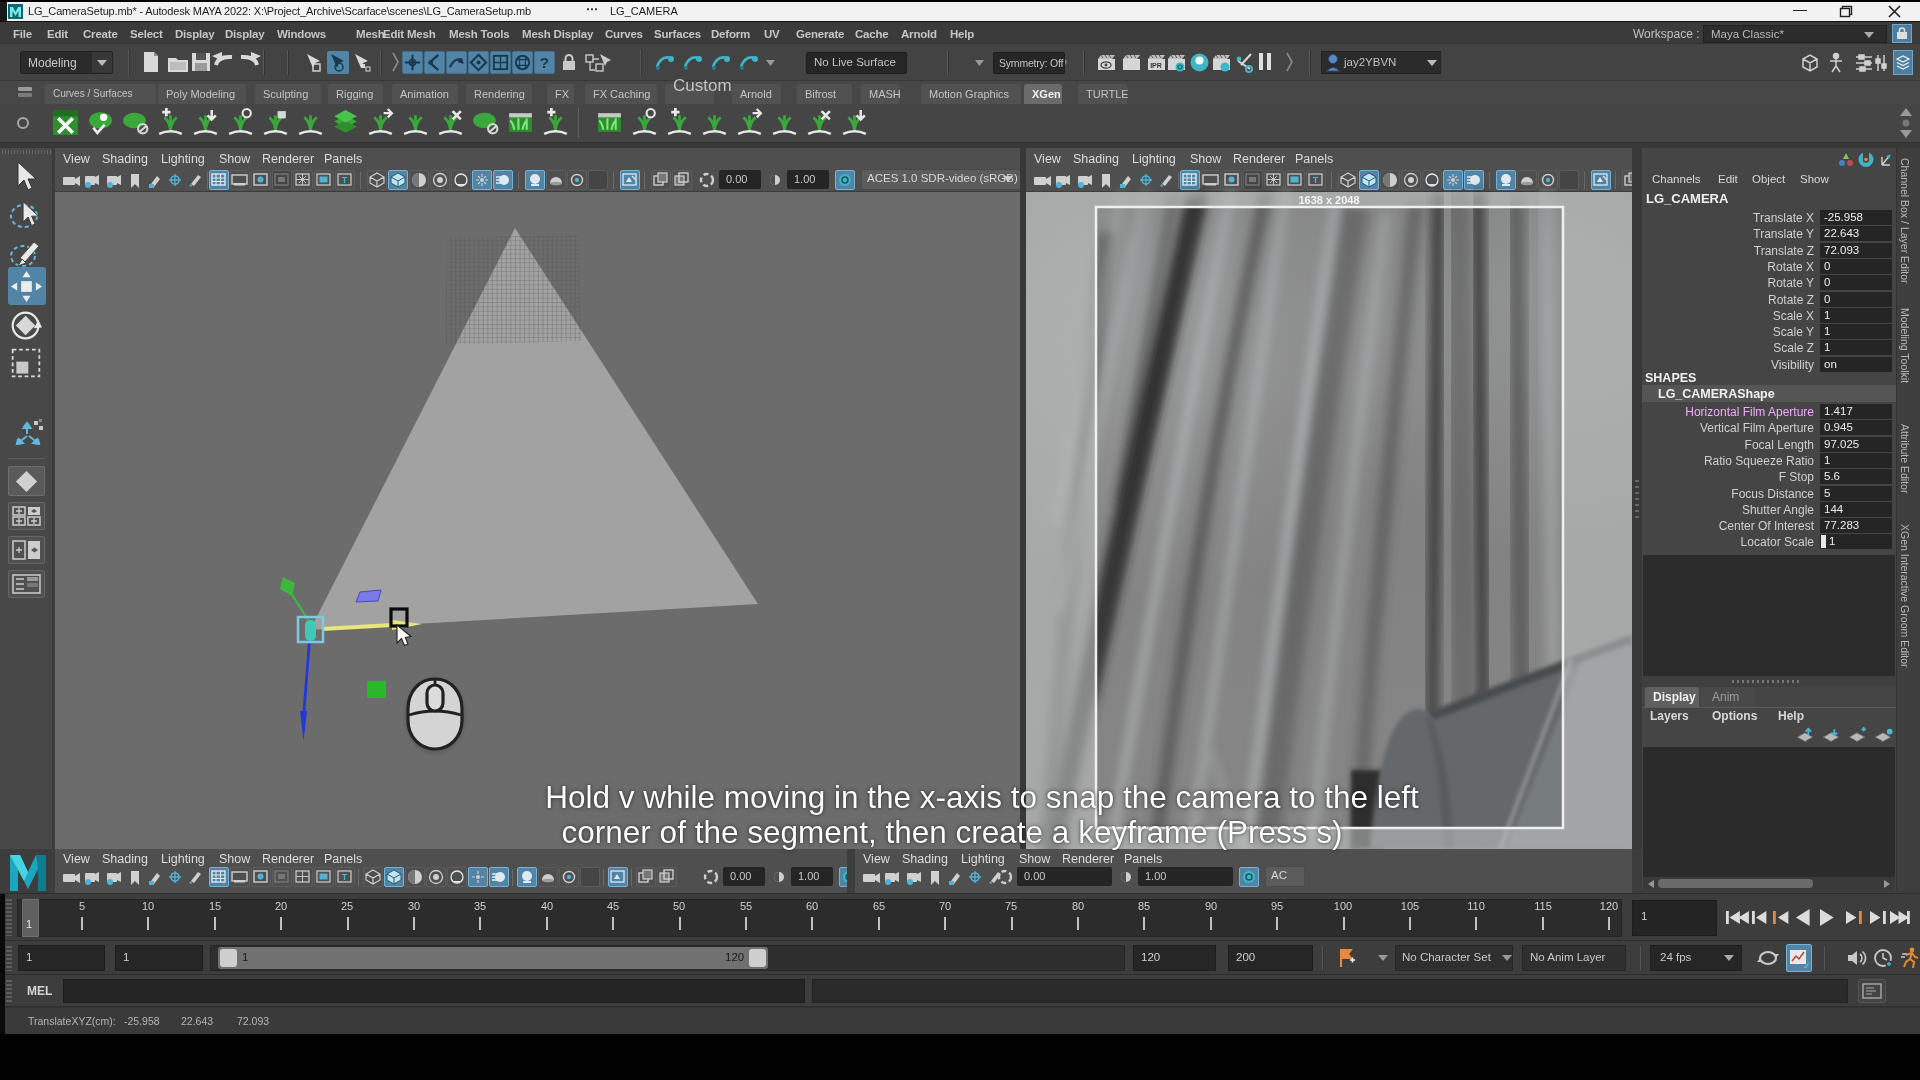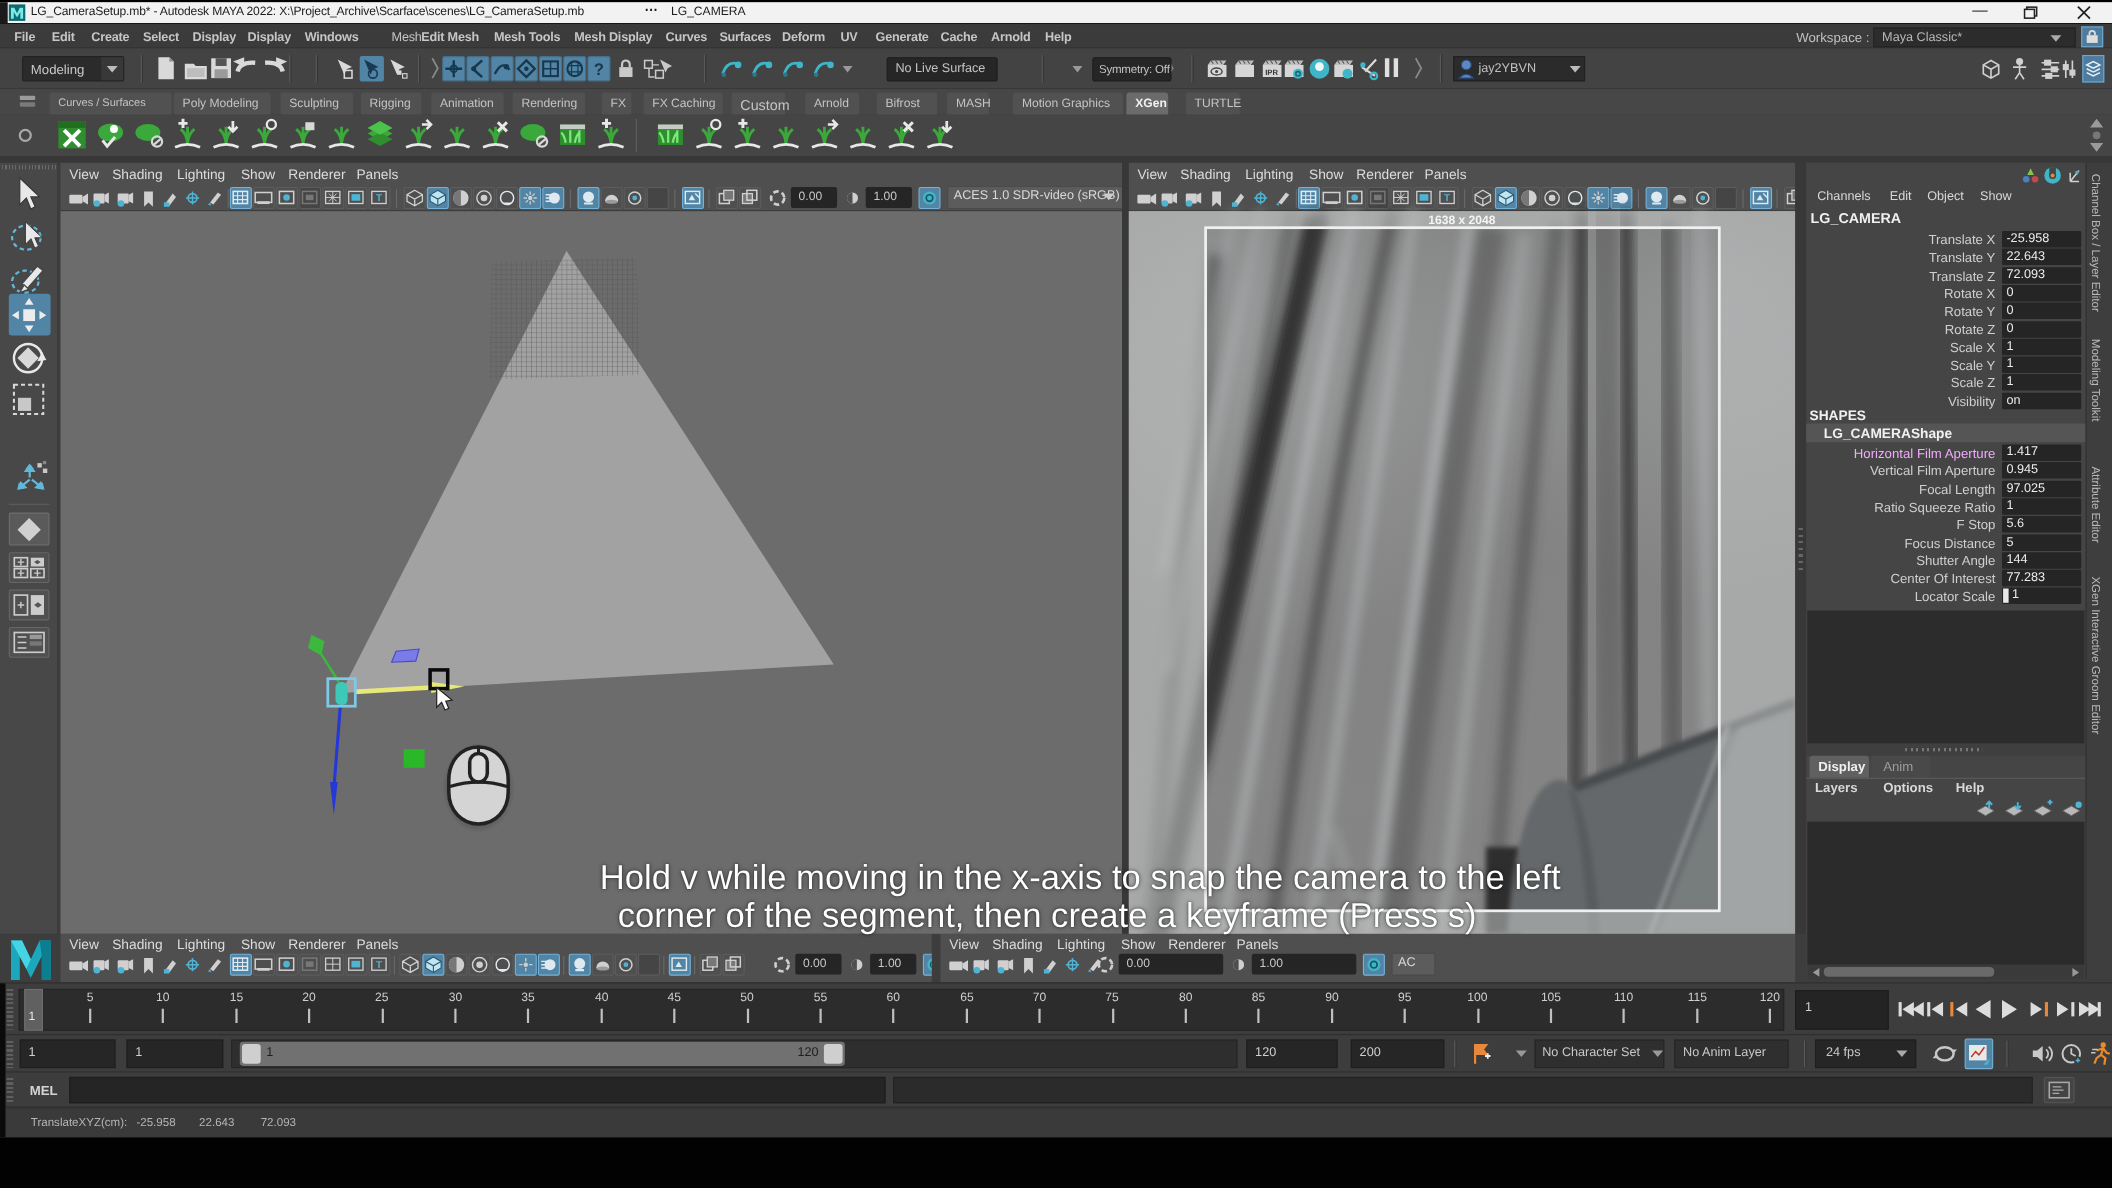--- a/index.html
+++ b/index.html
@@ -29,21 +29,21 @@
 </svg>
     <div class="" style="left:0px;top:21px;width:1920px;height:1px;background:#111;"></div>
     <div class="" style="left:0px;top:22px;width:1920px;height:22px;background:#3b3b3b;border-bottom:1px solid #333;"></div>
     <div style="position:absolute;left:13px;top:28px;font-size:11.5px;color:#c6c6c6;font-weight:700;white-space:nowrap;letter-spacing:-0.2px;">File</div>
     <div style="position:absolute;left:47px;top:28px;font-size:11.5px;color:#c6c6c6;font-weight:700;white-space:nowrap;letter-spacing:-0.2px;">Edit</div>
     <div style="position:absolute;left:83px;top:28px;font-size:11.5px;color:#c6c6c6;font-weight:700;white-space:nowrap;letter-spacing:-0.2px;text-align:center;">Create</div>
     <div style="position:absolute;left:130px;top:28px;font-size:11.5px;color:#c6c6c6;font-weight:700;white-space:nowrap;letter-spacing:-0.2px;">Select</div>
     <div style="position:absolute;left:175px;top:28px;font-size:11.5px;color:#c6c6c6;font-weight:700;white-space:nowrap;letter-spacing:-0.2px;">Display</div>
     <div style="position:absolute;left:225px;top:28px;font-size:11.5px;color:#c6c6c6;font-weight:700;white-space:nowrap;letter-spacing:-0.2px;">Display</div>
     <div style="position:absolute;left:277px;top:28px;font-size:11.5px;color:#c6c6c6;font-weight:700;white-space:nowrap;letter-spacing:-0.2px;">Windows</div>
-    <div style="position:absolute;left:340px;top:28px;font-size:11.5px;color:#c6c6c6;font-weight:400;white-space:nowrap;letter-spacing:-0.2px;padding-left:16px;">Mesh</div>
+    <div style="position:absolute;left:340px;top:28px;font-size:11.5px;color:#c6c6c6;font-weight:700;white-space:nowrap;letter-spacing:-0.2px;padding-left:16px;">Mesh</div>
     <div style="position:absolute;left:383px;top:28px;font-size:11.5px;color:#c6c6c6;font-weight:700;white-space:nowrap;letter-spacing:-0.2px;">Edit&nbsp;Mesh</div>
     <div style="position:absolute;left:449px;top:28px;font-size:11.5px;color:#c6c6c6;font-weight:700;white-space:nowrap;letter-spacing:-0.2px;">Mesh&nbsp;Tools</div>
     <div style="position:absolute;left:522px;top:28px;font-size:11.5px;color:#c6c6c6;font-weight:700;white-space:nowrap;letter-spacing:-0.2px;">Mesh&nbsp;Display</div>
     <div style="position:absolute;left:605px;top:28px;font-size:11.5px;color:#c6c6c6;font-weight:700;white-space:nowrap;letter-spacing:-0.2px;">Curves</div>
     <div style="position:absolute;left:654px;top:28px;font-size:11.5px;color:#c6c6c6;font-weight:700;white-space:nowrap;letter-spacing:-0.2px;">Surfaces</div>
     <div style="position:absolute;left:711px;top:28px;font-size:11.5px;color:#c6c6c6;font-weight:700;white-space:nowrap;letter-spacing:-0.2px;">Deform</div>
     <div style="position:absolute;left:764px;top:28px;font-size:11.5px;color:#c6c6c6;font-weight:700;white-space:nowrap;letter-spacing:-0.2px;">UV</div>
     <div style="position:absolute;left:796px;top:28px;font-size:11.5px;color:#c6c6c6;font-weight:700;white-space:nowrap;letter-spacing:-0.2px;">Generate</div>
     <div style="position:absolute;left:855px;top:28px;font-size:11.5px;color:#c6c6c6;font-weight:700;white-space:nowrap;letter-spacing:-0.2px;">Cache</div>
     <div style="position:absolute;left:901px;top:28px;font-size:11.5px;color:#c6c6c6;font-weight:700;white-space:nowrap;letter-spacing:-0.2px;">Arnold</div>
@@ -264,21 +264,21 @@
     <div style="position:absolute;left:336px;top:88px;font-size:11px;color:#c4c4c4;font-weight:400;white-space:nowrap;">Rigging</div>
     <div class="" style="left:392px;top:84px;width:66px;height:20px;background:#515151;border-radius:3px 3px 0 0;"></div>
     <div style="position:absolute;left:400px;top:88px;font-size:11px;color:#c4c4c4;font-weight:400;white-space:nowrap;">Animation</div>
     <div class="" style="left:466px;top:84px;width:66px;height:20px;background:#515151;border-radius:3px 3px 0 0;"></div>
     <div style="position:absolute;left:474px;top:88px;font-size:11px;color:#c4c4c4;font-weight:400;white-space:nowrap;">Rendering</div>
     <div class="" style="left:547px;top:84px;width:27px;height:20px;background:#515151;border-radius:3px 3px 0 0;"></div>
     <div style="position:absolute;left:555px;top:88px;font-size:11px;color:#c4c4c4;font-weight:400;white-space:nowrap;">FX</div>
     <div class="" style="left:585px;top:84px;width:72px;height:20px;background:#515151;border-radius:3px 3px 0 0;"></div>
     <div style="position:absolute;left:593px;top:88px;font-size:11px;color:#c4c4c4;font-weight:400;white-space:nowrap;">FX Caching</div>
     <div class="" style="left:665px;top:84px;width:49px;height:20px;background:#515151;border-radius:3px 3px 0 0;"></div>
-    <div style="position:absolute;left:673px;top:88px;font-size:13px;color:#c4c4c4;font-weight:400;white-space:nowrap;">Custom</div>
+    <div style="position:absolute;left:673px;top:76px;font-size:17px;color:#c4c4c4;font-weight:400;white-space:nowrap;">Custom</div>
     <div class="" style="left:732px;top:84px;width:49px;height:20px;background:#515151;border-radius:3px 3px 0 0;"></div>
     <div style="position:absolute;left:740px;top:88px;font-size:11px;color:#c4c4c4;font-weight:400;white-space:nowrap;">Arnold</div>
     <div class="" style="left:797px;top:84px;width:55px;height:20px;background:#515151;border-radius:3px 3px 0 0;"></div>
     <div style="position:absolute;left:805px;top:88px;font-size:11px;color:#c4c4c4;font-weight:400;white-space:nowrap;">Bifrost</div>
     <div class="" style="left:861px;top:84px;width:38px;height:20px;background:#515151;border-radius:3px 3px 0 0;"></div>
     <div style="position:absolute;left:869px;top:88px;font-size:11px;color:#c4c4c4;font-weight:400;white-space:nowrap;">MASH</div>
     <div class="" style="left:921px;top:84px;width:100px;height:20px;background:#515151;border-radius:3px 3px 0 0;"></div>
     <div style="position:absolute;left:929px;top:88px;font-size:11px;color:#c4c4c4;font-weight:400;white-space:nowrap;">Motion Graphics</div>
     <div class="" style="left:1024px;top:84px;width:38px;height:20px;background:#6b6b6b;border-radius:3px 3px 0 0;"></div>
     <div style="position:absolute;left:1032px;top:88px;font-size:11px;color:#f0f0f0;font-weight:700;white-space:nowrap;">XGen</div>

